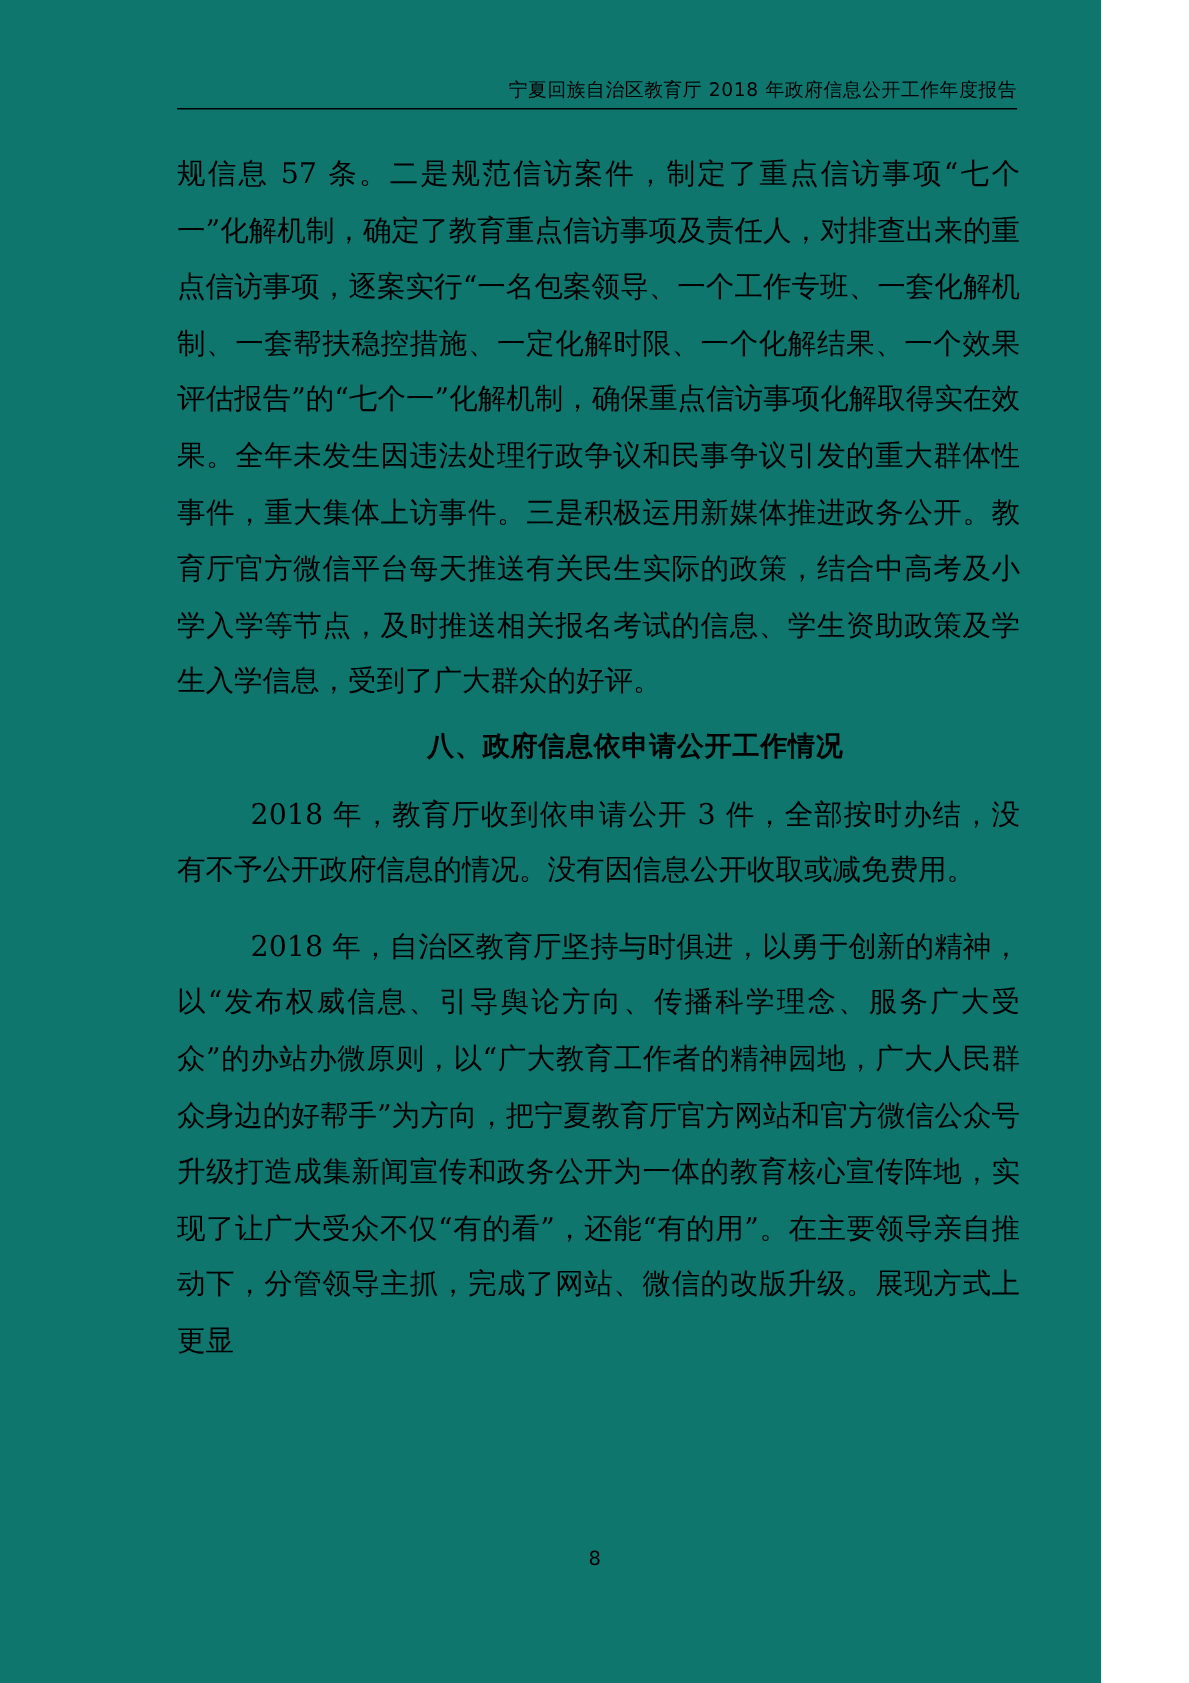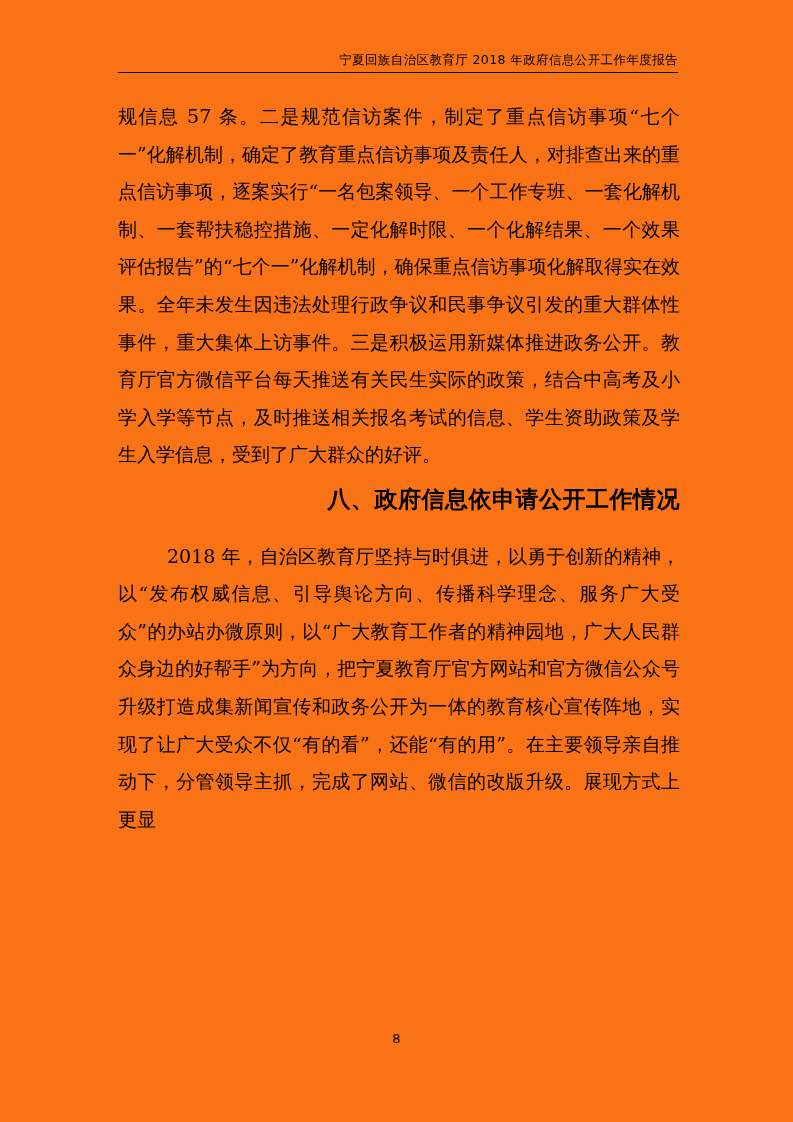--- a/index.html
+++ b/index.html
@@ -14,23 +14,23 @@
     position: relative;
     overflow: hidden;
     font-family: "DejaVu Serif", "Liberation Serif", serif;
     color: #000000;
     -webkit-font-smoothing: none;
   }
 
   .page {
     position: absolute;
     left: 0; top: 0;
-    width: 793px;
+    width: 734px;
     height: 1122px;
-    background: #f97316;
+    background: #0f766e;
   }
 
   
   .header-zone {
     position: absolute;
     left: 118px;
     top: 52px;
     width: 560px;
   }
   .header-text {
@@ -67,27 +67,27 @@
     letter-spacing: 0px;
     word-break: break-all;
     font-family: "DejaVu Serif", "Liberation Serif", serif;
   }
   p.indent {
     text-indent: 49px;
   }
 
   h2.section-heading {
     margin: 0;
-    font-family: Liberation Sans, sans-serif;
+    font-family: Liberation Mono, monospace;
     font-weight: bold;
-    font-size: 23px;
+    font-size: 18px;
     line-height: 37.6px;
     text-indent: 49px;
     letter-spacing: 0.5px;
-    text-align: right;
+    text-align: center;
     white-space: nowrap;
   }
 
   .gap-heading-top { height: 7px; }
   .gap-heading-bot { height: 6px; }
 
   
   .footer {
     position: absolute;
     left: 0;
@@ -115,20 +115,21 @@
   <div class="body-col">
 
     <p class="para">规信息 57 条。二是规范信访案件，制定了重点信访事项“七个一”化解机制，确定了教育重点信访事项及责任人，对排查出来的重点信访事项，逐案实行“一名包案领导、一个工作专班、一套化解机制、一套帮扶稳控措施、一定化解时限、一个化解结果、一个效果评估报告”的“七个一”化解机制，确保重点信访事项化解取得实在效果。全年未发生因违法处理行政争议和民事争议引发的重大群体性事件，重大集体上访事件。三是积极运用新媒体推进政务公开。教育厅官方微信平台每天推送有关民生实际的政策，结合中高考及小学入学等节点，及时推送相关报名考试的信息、学生资助政策及学生入学信息，受到了广大群众的好评。</p>
 
     <div class="gap-heading-top"></div>
 
     <h2 class="section-heading">八、政府信息依申请公开工作情况</h2>
 
     <div class="gap-heading-bot"></div>
 
+    <p class="para indent">2018 年，教育厅收到依申请公开 3 件，全部按时办结，没有不予公开政府信息的情况。没有因信息公开收取或减免费用。</p>
 
     <div class="gap-heading-top"></div>
 
 
     <div class="gap-heading-bot"></div>
 
     <p class="para indent">2018 年，自治区教育厅坚持与时俱进，以勇于创新的精神，以“发布权威信息、引导舆论方向、传播科学理念、服务广大受众”的办站办微原则，以“广大教育工作者的精神园地，广大人民群众身边的好帮手”为方向，把宁夏教育厅官方网站和官方微信公众号升级打造成集新闻宣传和政务公开为一体的教育核心宣传阵地，实现了让广大受众不仅“有的看”，还能“有的用”。在主要领导亲自推动下，分管领导主抓，完成了网站、微信的改版升级。展现方式上更显</p>
 
   </div>
 

